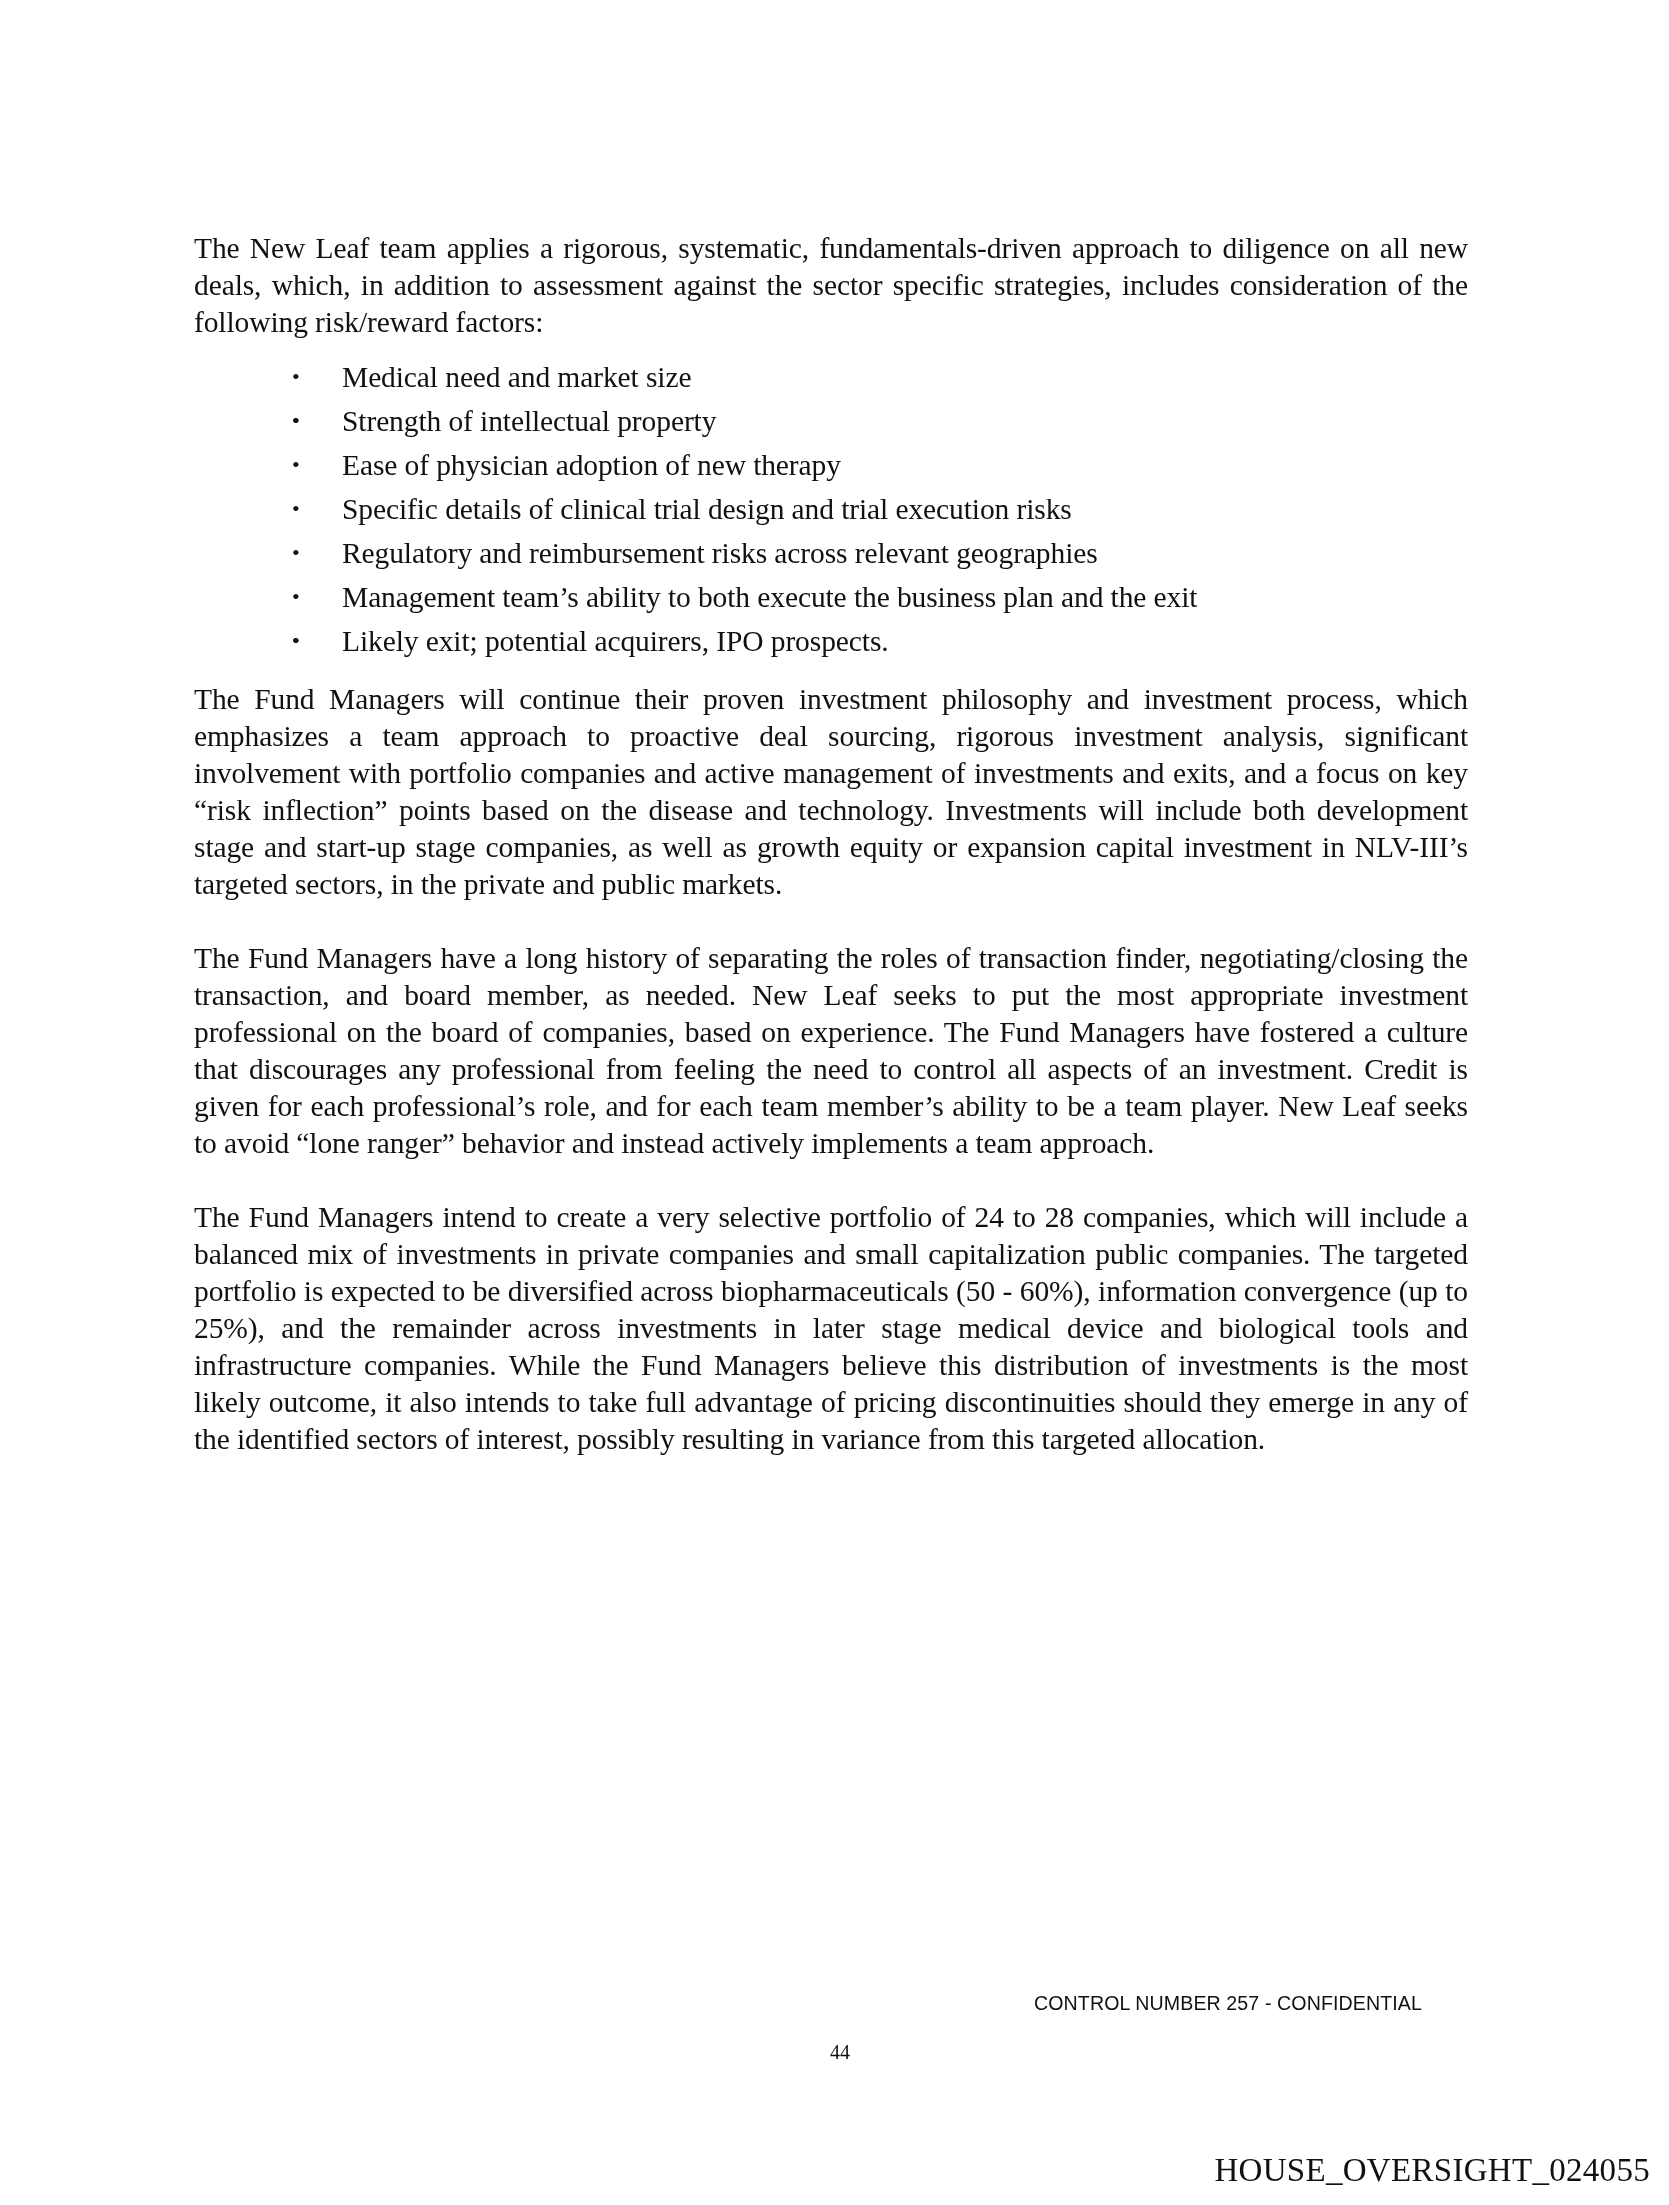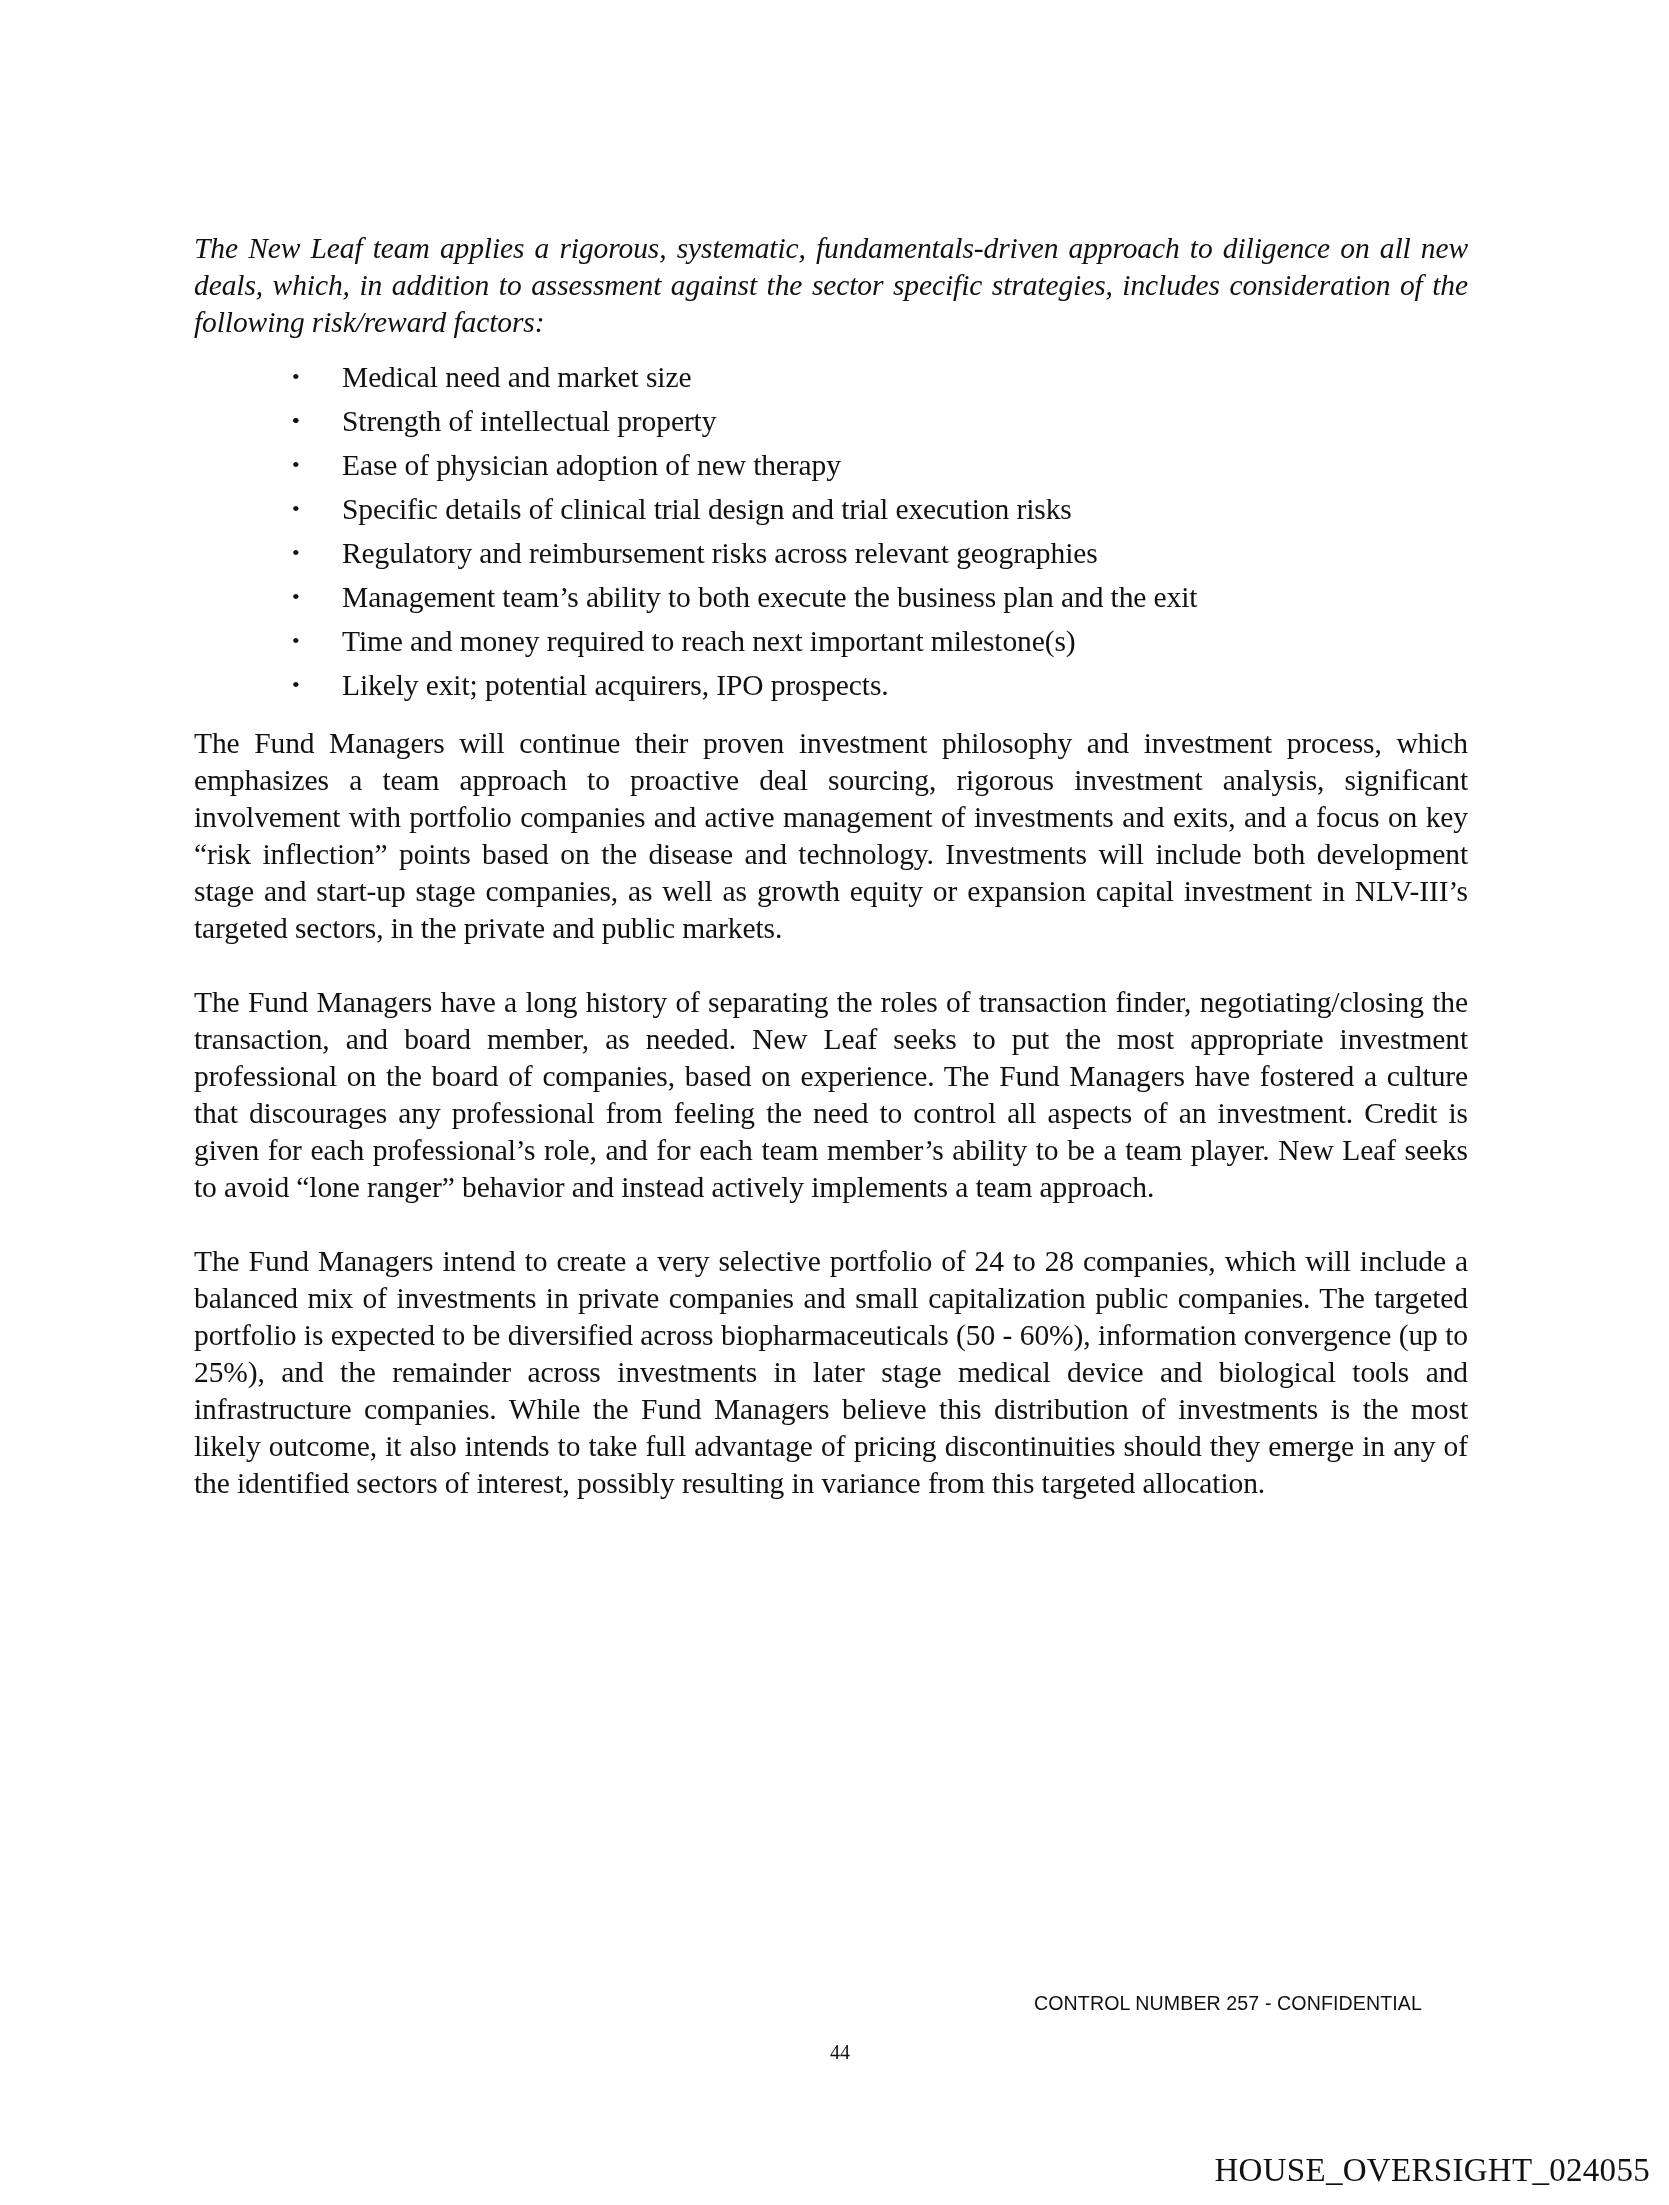--- a/index.html
+++ b/index.html
@@ -42,21 +42,20 @@
     line-height: 44px;
   }
   ul.bullets li .bullet {
     position: absolute;
     left: 98px;
     top: 0;
     font-size: 22px;
   }
   .intro {
     margin-bottom: 14px;
-    font-style: italic;
   }
   .p-philosophy {
     margin-top: 18px;
   }
   .page-number {
     position: absolute;
     left: 830px;
     top: 2041px;
     font-family: "Liberation Serif", "DejaVu Serif", serif;
     font-size: 20px;
@@ -85,21 +84,21 @@
   <p class="para intro">The New Leaf team applies a rigorous, systematic, fundamentals-driven approach to diligence on all new deals, which, in addition to assessment against the sector specific strategies, includes consideration of the following risk/reward factors:</p>
 
   <ul class="bullets">
     <li><span class="bullet">•</span><span>Medical need and market size</span></li>
     <li><span class="bullet">•</span></li>
     <li><span class="bullet">•</span><span>Strength of intellectual property</span></li>
     <li><span class="bullet">•</span><span>Ease of physician adoption of new therapy</span></li>
     <li><span class="bullet">•</span><span>Specific details of clinical trial design and trial execution risks</span></li>
     <li><span class="bullet">•</span><span>Regulatory and reimbursement risks across relevant geographies</span></li>
     <li><span class="bullet">•</span><span>Management team’s ability to both execute the business plan and the exit</span></li>
-    <li><span class="bullet">•</span><span>Time and money required to reach next important milestone(s)</span></li>
+    <li><span class="bullet">•</span></li>
     <li><span class="bullet">•</span><span>Likely exit; potential acquirers, IPO prospects.</span></li>
   </ul>
 
   <p class="para gap-after p-philosophy">The Fund Managers will continue their proven investment philosophy and investment process, which emphasizes a team approach to proactive deal sourcing, rigorous investment analysis, significant involvement with portfolio companies and active management of investments and exits, and a focus on key “risk inflection” points based on the disease and technology. Investments will include both development stage and start-up stage companies, as well as growth equity or expansion capital investment in NLV-III’s targeted sectors, in the private and public markets.</p>
   <p class="para gap-after">The Fund Managers have a long history of separating the roles of transaction finder, negotiating/closing the transaction, and board member, as needed.  New Leaf seeks to put the most appropriate investment professional on the board of companies, based on experience.  The Fund Managers have fostered a culture that discourages any professional from feeling the need to control all aspects of an investment.  Credit is given for each professional’s role, and for each team member’s ability to be a team player.  New Leaf seeks to avoid “lone ranger” behavior and instead actively implements a team approach.</p>
   <p class="para">The Fund Managers intend to create a very selective portfolio of 24 to 28 companies, which will include a balanced mix of investments in private companies and small capitalization public companies.  The targeted portfolio is expected to be diversified across biopharmaceuticals (50 - 60%), information convergence (up to 25%), and the remainder across investments in later stage medical device and biological tools and infrastructure companies.  While the Fund Managers believe this distribution of investments is the most likely outcome, it also intends to take full advantage of pricing discontinuities should they emerge in any of the identified sectors of interest, possibly resulting in variance from this targeted allocation.</p>
 </div>
 
 <div class="page-number">44</div>
 <div class="control-number">CONTROL NUMBER 257 - CONFIDENTIAL</div>

